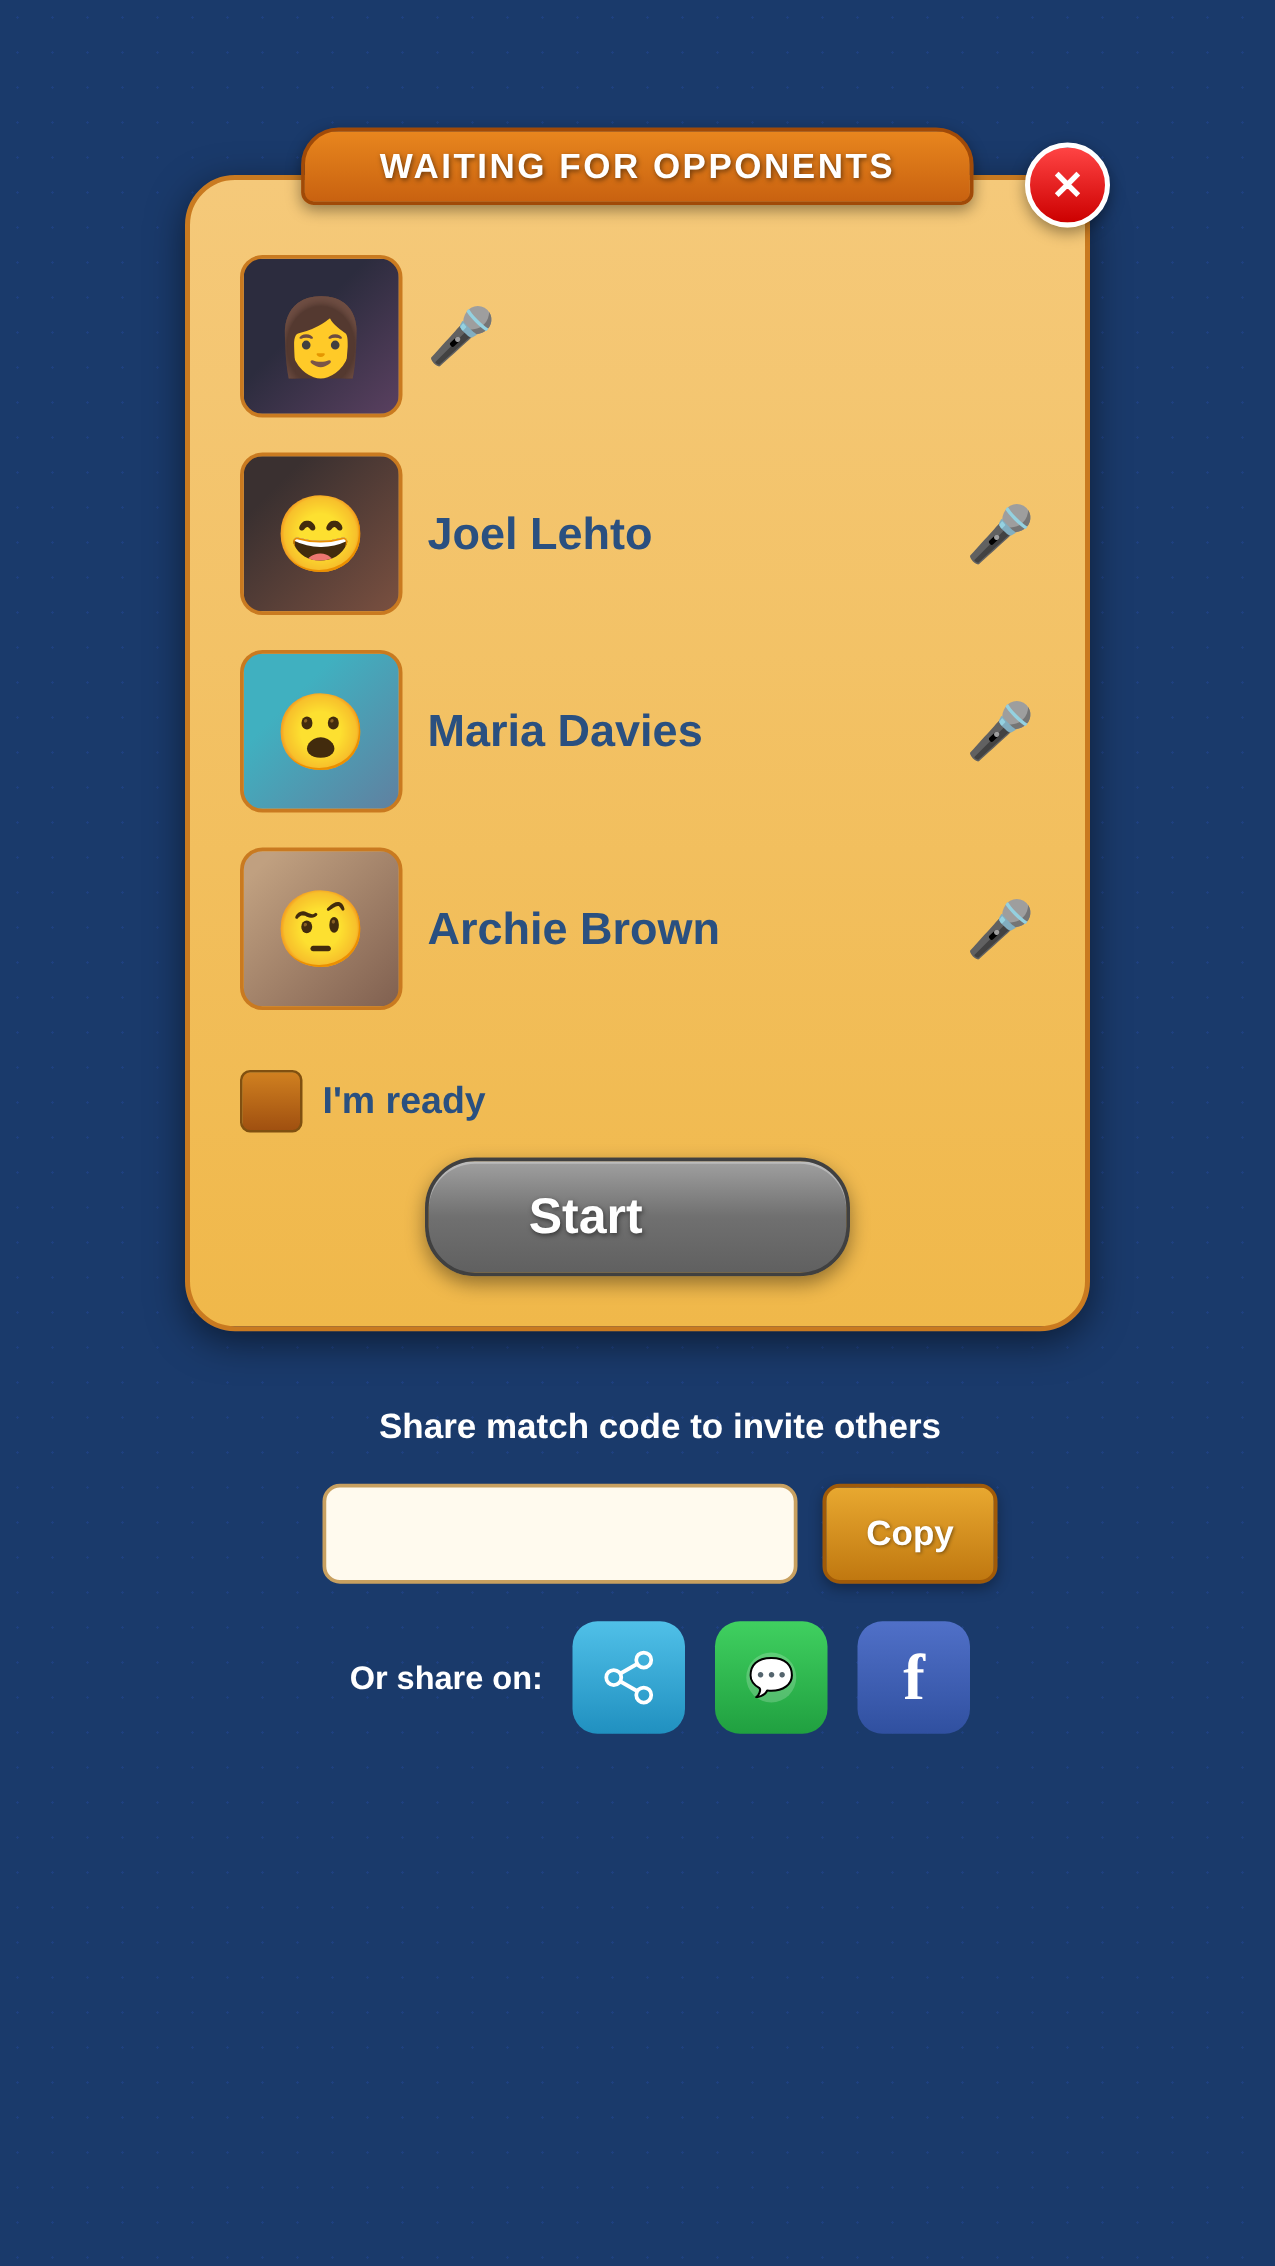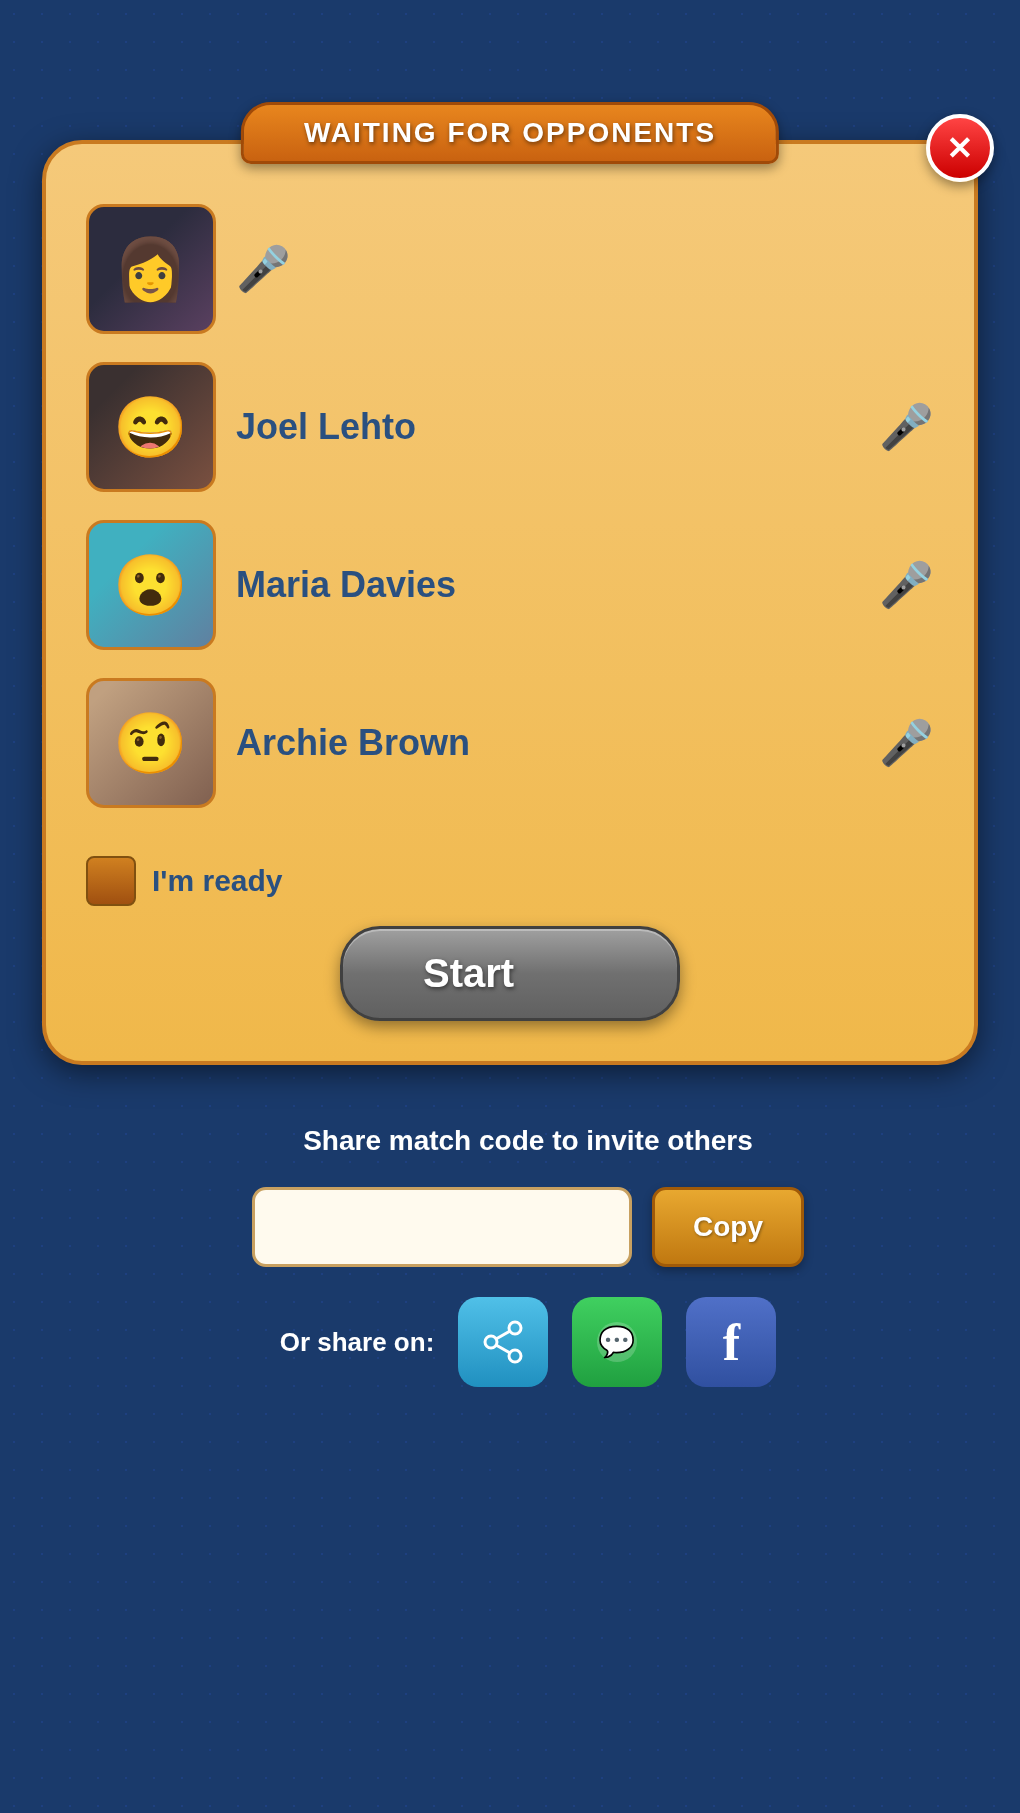--- a/index.html
+++ b/index.html
@@ -13,21 +13,21 @@
       font-family: 'Arial', sans-serif;
       display: flex;
       flex-direction: column;
       align-items: center;
       overflow: hidden;
       position: relative;
     }
 
     
     .main-panel {
-      width: 936px;
+      width: 724px;
       margin-top: 140px;
       background: linear-gradient(180deg, #f5c97a 0%, #f0b84a 100%);
       border-radius: 40px;
       border: 4px solid #c97a20;
       padding: 0 0 40px 0;
       position: relative;
       box-shadow: 0 8px 30px rgba(0,0,0,0.5);
     }
 
     
@@ -216,21 +216,21 @@
       background: #fffaee;
       border: 3px solid #c8a060;
       border-radius: 14px;
       font-size: 22px;
       padding: 0 16px;
       color: #555;
       outline: none;
     }
 
     .copy-btn {
-      width: 152px;
+      width: 140px;
       height: 80px;
       background: linear-gradient(180deg, #e8a830 0%, #c07810 100%);
       border: 3px solid #a05a08;
       border-radius: 14px;
       color: white;
       font-size: 28px;
       font-weight: 800;
       cursor: pointer;
       text-shadow: 1px 1px 3px rgba(0,0,0,0.4);
       box-shadow: 0 4px 10px rgba(0,0,0,0.3);

